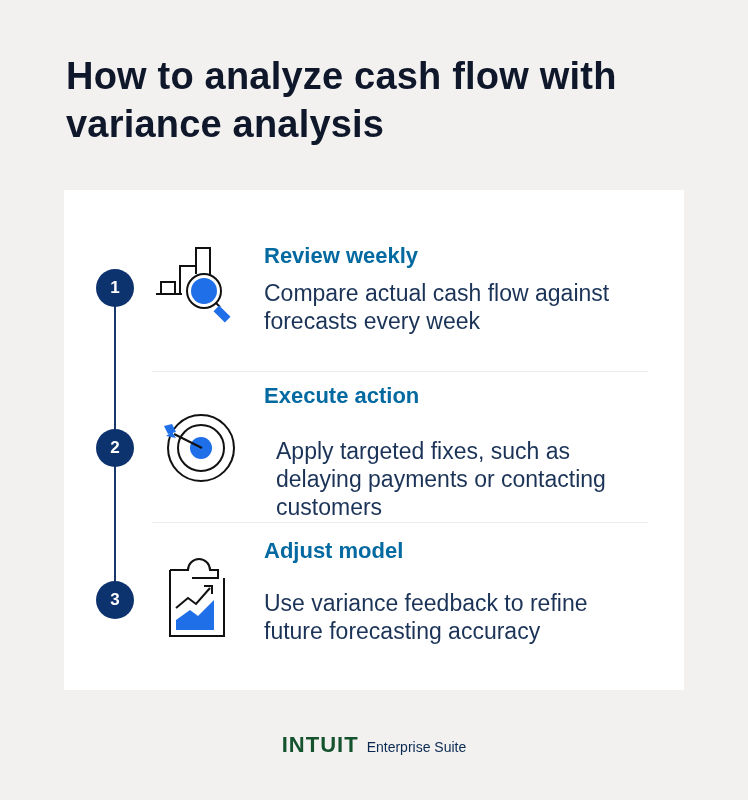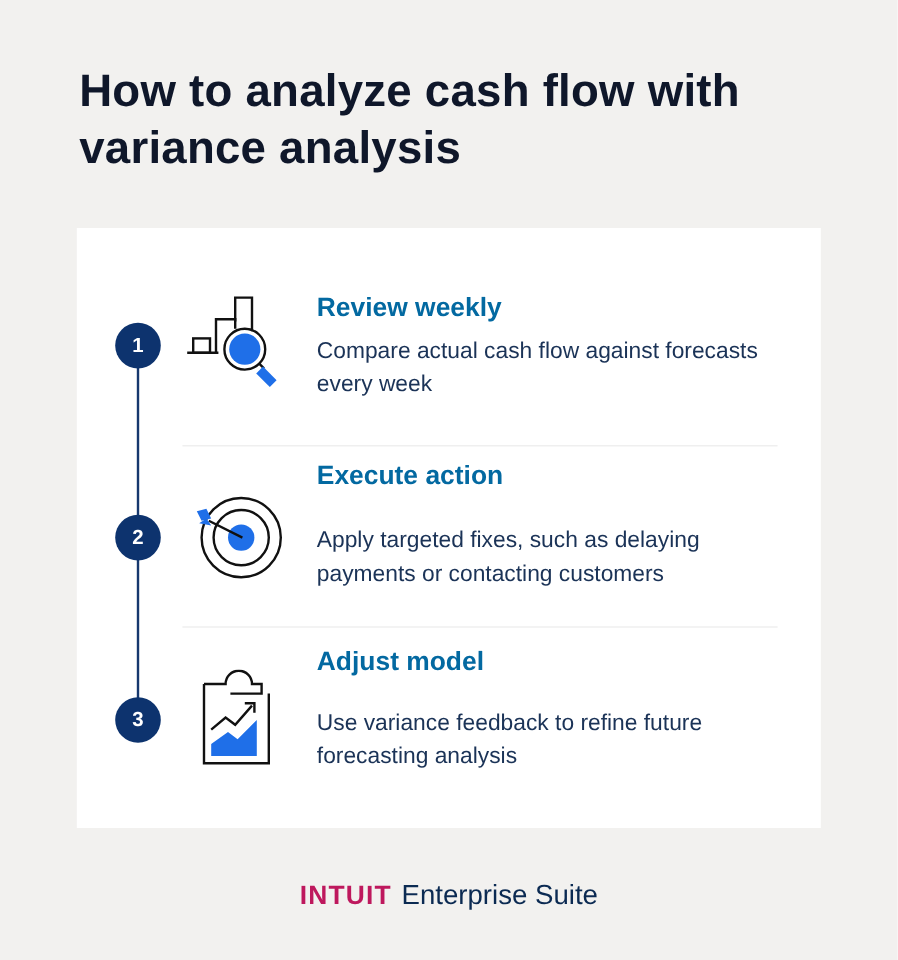--- a/index.html
+++ b/index.html
@@ -34,35 +34,35 @@
       left: 96px;
     }
     .icon { position: absolute; }
     .step-title {
       position: absolute; left: 264px;
       font-size: 22px; font-weight: bold; color: #0369a1;
       margin: 0; line-height: 28px;
     }
     .step-desc {
       position: absolute; left: 264px; width: 380px;
-      font-size: 19px; color: #1b3357; line-height: 28px; margin: 0;
+      font-size: 23px; color: #1b3357; line-height: 28px; margin: 0;
     }
     .divider {
       position: absolute; left: 152px; width: 496px; height: 1px;
       background: #ececec;
     }
     .footer {
       position: absolute; left: 0; width: 748px; top: 732px;
       display: flex; justify-content: center; align-items: baseline;
       gap: 8px;
     }
     .brand {
-      font-size: 22px; font-weight: bold; color: #be185d; letter-spacing: 1px;
+      font-size: 22px; font-weight: bold; color: #14532d; letter-spacing: 1px;
     }
-    .product { font-size: 23px; color: #0b2a52; }
+    .product { font-size: 14px; color: #0b2a52; }
   </style>
 </head>
 <body>
 
 <h1 class="title">How to analyze cash flow with variance analysis</h1>
 
 <div class="card"></div>
 
 <div class="timeline-line"></div>
 
@@ -89,33 +89,33 @@
   <g fill="none" stroke="#111" stroke-width="2">
     <circle cx="41" cy="40" r="33"></circle>
     <circle cx="41" cy="40" r="23"></circle>
   </g>
   <circle cx="41" cy="40" r="11" fill="#1f6fe8"></circle>
   <line x1="14" y1="26" x2="42" y2="40" stroke="#111" stroke-width="2"></line>
   <polygon points="4,18 12,16 16,24 8,26" fill="#1f6fe8"></polygon>
   <polygon points="6,28 12,24 16,30" fill="#1f6fe8"></polygon>
 </svg>
 <h2 class="step-title" style="top:382px;">Execute action</h2>
-<p class="step-desc" style="top:437px;">Apply targeted fixes, such as delaying payments or contacting customers</p>
+<p class="step-desc" style="top:437px;margin-left:12px;">Apply targeted fixes, such as delaying payments or contacting customers</p>
 
 <div class="divider" style="top:522px;"></div>
 
 <div class="step-circle" style="top:581px;">3</div>
 <svg class="icon" style="left:166px; top:558px;" width="66" height="82" viewBox="0 0 66 82">
   <g fill="none" stroke="#111" stroke-width="2">
     <path d="M4 12 H22 A11 11 0 0 1 44 12 H52 V20 H26"></path>
     <path d="M4 12 V78 H58 V20"></path>
     <polyline points="10,50 22,40 30,46 44,30"></polyline>
     <polyline points="38,28 46,28 46,36"></polyline>
   </g>
   <polygon points="10,72 10,62 24,52 32,58 48,42 48,72" fill="#1f6fe8"></polygon>
 </svg>
 <h2 class="step-title" style="top:537px;">Adjust model</h2>
-<p class="step-desc" style="top:589px;">Use variance feedback to refine future forecasting analysis</p>
+<p class="step-desc" style="top:589px;">Use variance feedback to refine future forecasting accuracy</p>
 
 <div class="footer">
   <span class="brand">INTUIT</span>
   <span class="product">Enterprise Suite</span>
 </div>
 
 </body></html>

